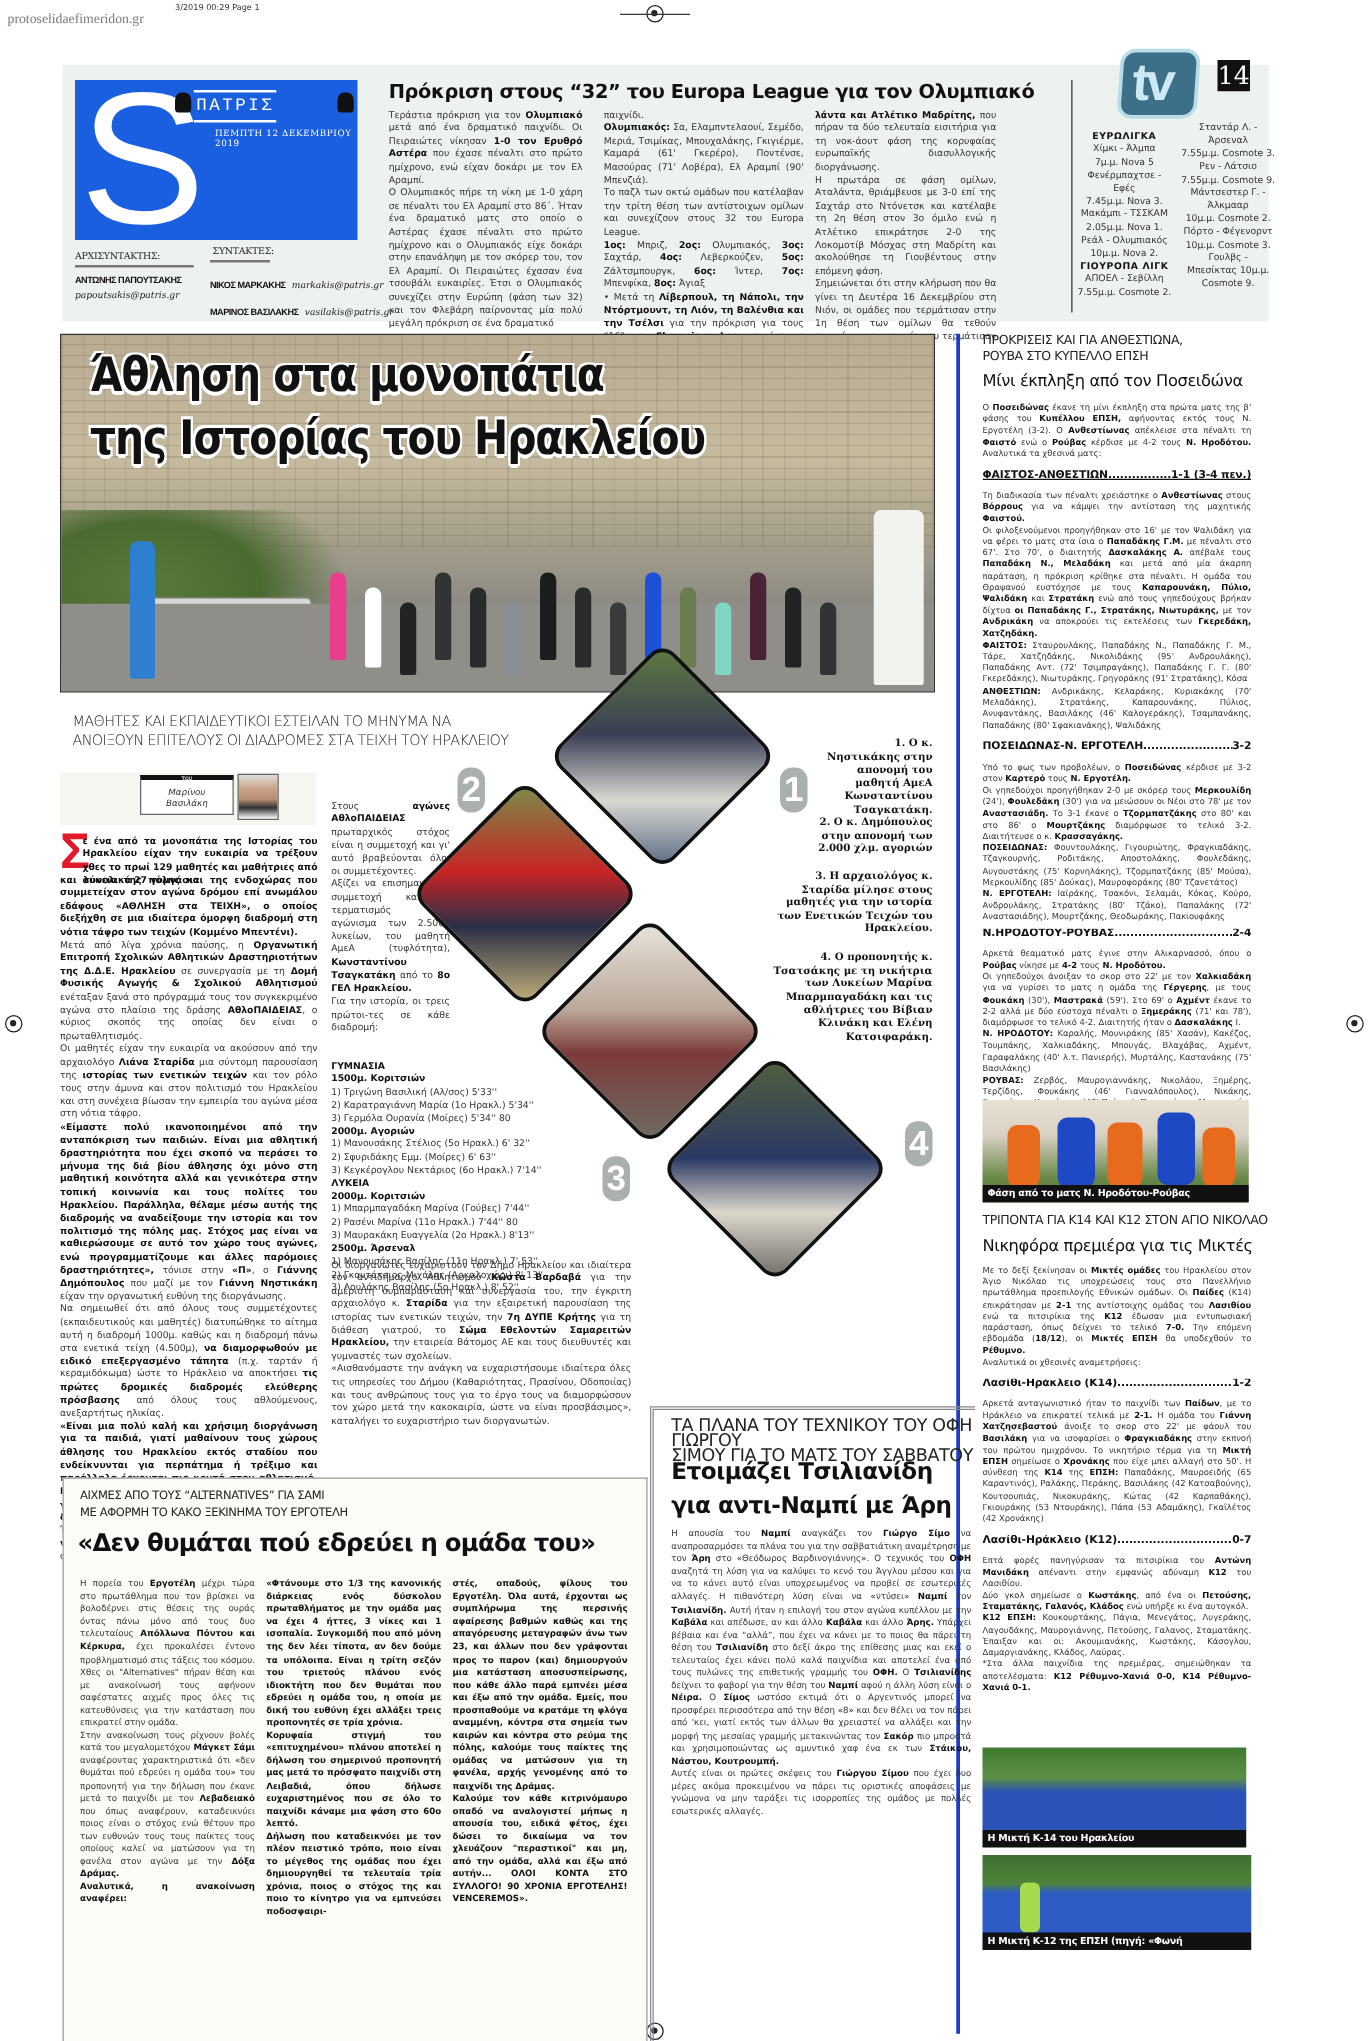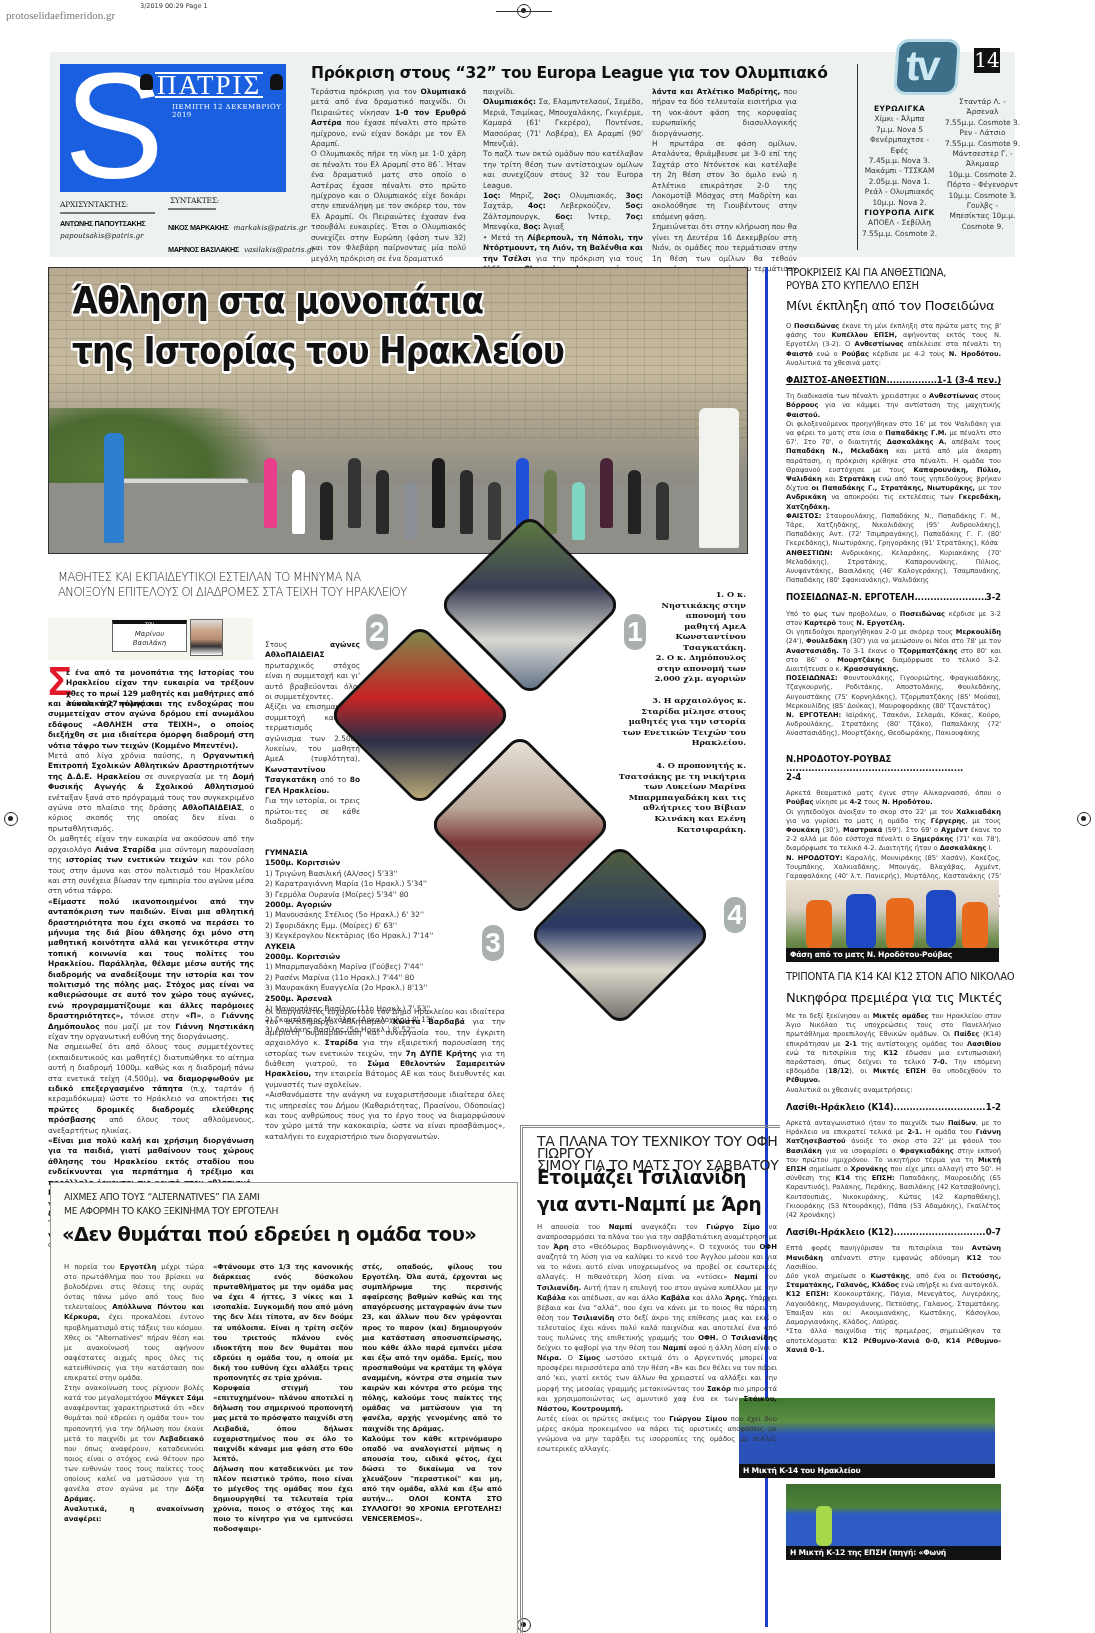--- a/index.html
+++ b/index.html
@@ -12,21 +12,21 @@
 #wm{left:6px;top:9px;font-size:11px;color:#7a7a7a;font-family:Liberation Serif, serif}
 #stamp{left:140px;top:2px;font-size:6.5px;color:#333}
 .reg{width:14px;height:14px;border-radius:50%;border:1.5px solid #222;position:absolute}
 .reg::after{content:"";position:absolute;left:3px;top:3px;width:5px;height:5px;border-radius:50%;background:#222}
 .regline{position:absolute;background:#333}
 
 #band{left:50px;top:52px;width:965px;height:205px;background:#eef2ee}
 #logo{left:60px;top:64px;width:226px;height:128px;background:#1a5fe0;overflow:hidden}
 #logo .S{position:absolute;left:4px;top:2px;font-family:"Liberation Sans",sans-serif;font-size:150px;line-height:120px;color:#fff;font-weight:400;letter-spacing:-6px}
 #logo .port{position:absolute;left:62px;top:40px;font-family:"Liberation Sans",sans-serif;font-size:80px;line-height:80px;color:#fff;letter-spacing:-3px}
-#logo .patris{position:absolute;left:95px;top:8px;font-family:Liberation Serif, serif;font-size:27px;color:#fff;border-top:2px solid #fff;border-bottom:2px solid #fff;line-height:22px;letter-spacing:2px;padding:0 2px}
+#logo .patris{position:absolute;left:95px;top:8px;font-family:Liberation Mono, monospace;font-size:14px;color:#fff;border-top:2px solid #fff;border-bottom:2px solid #fff;line-height:22px;letter-spacing:2px;padding:0 2px}
 #logo .date{position:absolute;left:112px;top:39px;font-family:"DejaVu Serif",serif;font-size:7px;color:#fff;letter-spacing:.5px}
 #logo .head1,#logo .head2{position:absolute;top:10px;width:13px;height:16px;background:#111;border-radius:40% 40% 20% 20%}
 .staff-lbl{font-family:"DejaVu Serif",serif;font-size:7.5px;color:#222;border-bottom:2px solid #777;padding-bottom:3px;letter-spacing:-.2px}
 .staff-name{font-family:Liberation Sans, sans-serif;font-size:7.3px;color:#111;font-weight:bold;letter-spacing:-.4px}
 .staff-mail{font-family:"DejaVu Serif",serif;font-style:italic;font-size:7.3px;color:#222}
 #toph{left:311px;top:64px;font-size:15.5px;font-weight:bold;color:#111;letter-spacing:-.3px;font-family:"DejaVu Sans",sans-serif}
 .tvcol{font-size:7.4px;line-height:10.4px;color:#333;text-align:center}
 #tvlogo{left:898px;top:42px;width:58px;height:50px;background:#3d6f88;border-radius:9px;transform:skewX(-4deg);box-shadow:0 0 0 3px #b9dde8}
 #tvlogo span{position:absolute;left:8px;top:0;font-family:"Liberation Sans",sans-serif;font-size:42px;font-weight:bold;color:#cde9f3;letter-spacing:-3px}
 #pnum{left:974px;top:48px;width:26px;height:25px;background:#111;color:#fff;font-family:"DejaVu Serif",serif;font-size:20px;text-align:center;line-height:25px}
@@ -235,21 +235,21 @@
       <span style="flex: 1 1 0%; overflow: hidden;"> ........................................................</span>
       <span>1-1 (3-4 πεν.)</span>
     </div>
     <div>Τη διαδικασία των πέναλτι χρειάστηκε ο <b>Ανθεστίωνας</b> στους <b>Βόρρους</b> για να κάμψει την αντίσταση της μαχητικής <b>Φαιστού.</b><br>Οι φιλοξενούμενοι προηγήθηκαν στο 16' με τον Ψαλιδάκη για να φέρει το ματς στα ίσια ο <b>Παπαδάκης Γ.Μ.</b> με πέναλτι στο 67'. Στο 70', ο διαιτητής <b>Δασκαλάκης Α.</b> απέβαλε τους <b>Παπαδάκη Ν., Μελαδάκη</b> και μετά από μία άκαρπη παράταση, η πρόκριση κρίθηκε στα πέναλτι. Η ομάδα του Θραψανού ευστόχησε με τους <b>Καπαρουνάκη, Πύλιο, Ψαλιδάκη</b> και <b>Στρατάκη</b> ενώ από τους γηπεδούχους βρήκαν δίχτυα <b>οι Παπαδάκης Γ., Στρατάκης, Νιωτυράκης,</b> με τον <b>Ανδρικάκη</b> να αποκρούει τις εκτελέσεις των <b>Γκερεδάκη, Χατζηδάκη.</b><br><b>ΦΑΙΣΤΟΣ:</b> Σταυρουλάκης, Παπαδάκης Ν., Παπαδάκης Γ. Μ., Τάρε, Χατζηδάκης, Νικολιδάκης (95' Ανδρουλάκης), Παπαδάκης Αντ. (72' Τσιμπραγάκης), Παπαδάκης Γ. Γ. (80' Γκερεδάκης), Νιωτυράκης, Γρηγοράκης (91' Στρατάκης), Κόσα<br><b>ΑΝΘΕΣΤΙΩΝ:</b> Ανδρικάκης, Κελαράκης, Κυριακάκης (70' Μελαδάκης), Στρατάκης, Καπαρουνάκης, Πύλιος, Ανυφαντάκης, Βασιλάκης (46' Καλογεράκης), Τσαμπανάκης, Παπαδάκης (80' Σφακιανάκης), Ψαλιδάκης</div>
     <div class="score" style="margin: 8px 0px 7px; display: flex; white-space: nowrap; overflow: hidden;">
       <span>ΠΟΣΕΙΔΩΝΑΣ-Ν. ΕΡΓΟΤΕΛΗ</span>
       <span style="flex: 1 1 0%; overflow: hidden;"> ........................................................</span>
       <span>3-2</span>
     </div>
     <div>Υπό το φως των προβολέων, ο <b>Ποσειδώνας</b> κέρδισε με 3-2 στον <b>Καρτερό</b> τους <b>Ν. Εργοτέλη.</b><br>Οι γηπεδούχοι προηγήθηκαν 2-0 με σκόρερ τους <b>Μερκουλίδη</b> (24'), <b>Φουλεδάκη</b> (30') για να μειώσουν οι Νέοι στο 78' με τον <b>Αναστασιάδη.</b> Το 3-1 έκανε ο <b>Τζορμπατζάκης</b> στο 80' και στο 86' ο <b>Μουρτζάκης</b> διαμόρφωσε το τελικό 3-2. Διαιτήτευσε ο κ. <b>Κρασσαγάκης.</b><br><b>ΠΟΣΕΙΔΩΝΑΣ:</b> Φουντουλάκης, Γιγουριώτης, Φραγκιαδάκης, Τζαγκουρνής, Ροδιτάκης, Αποστολάκης, Φουλεδάκης, Αυγουστάκης (75' Κορνηλάκης), Τζορμπατζάκης (85' Μούσα), Μερκουλίδης (85' Δούκας), Μαυροφοράκης (80' Τζανετάτος)<br><b>Ν. ΕΡΓΟΤΕΛΗ:</b> Ιαϊράκης, Τσακόνι, Σελαμάι, Κόκας, Κούρο, Ανδρουλάκης, Στρατάκης (80' Τζάκο), Παπαλάκης (72' Αναστασιάδης), Μουρτζάκης, Θεοδωράκης, Πακιουφάκης</div>
-    <div class="score" style="margin: 16px 0px 7px; display: flex; white-space: nowrap; overflow: hidden; flex-direction: column;">
+    <div class="score" style="margin: 4px 0px 7px; display: flex; white-space: nowrap; overflow: hidden;">
       <span>Ν.ΗΡΟΔΟΤΟΥ-ΡΟΥΒΑΣ</span>
       <span style="flex: 1 1 0%; overflow: hidden;"> ........................................................</span>
       <span>2-4</span>
     </div>
     <div>Αρκετά θεαματικό ματς έγινε στην Αλικαρνασσό, όπου ο <b>Ρούβας</b> νίκησε με <b>4-2</b> τους <b>Ν. Ηροδότου.</b><br>Οι γηπεδούχοι άνοιξαν το σκορ στο 22' με τον <b>Χαλκιαδάκη</b> για να γυρίσει το ματς η ομάδα της <b>Γέργερης</b>, με τους <b>Φουκάκη</b> (30'), <b>Μαστρακά</b> (59'). Στο 69' ο <b>Αχμέντ</b> έκανε το 2-2 αλλά με δύο εύστοχα πέναλτι ο <b>Ξημεράκης</b> (71' και 78'), διαμόρφωσε το τελικό 4-2. Διαιτητής ήταν ο <b>Δασκαλάκης</b> Ι.<br><b>Ν. ΗΡΟΔΟΤΟΥ:</b> Καραλής, Μουνιράκης (85' Χασάν), Κακέζος, Τουμπάκης, Χαλκιαδάκης, Μπουγάς, Βλαχάβας, Αχμέντ, Γαραφαλάκης (40' λ.τ. Πανιερής), Μυρτάλης, Καστανάκης (75' Βασιλάκης)<br><b>ΡΟΥΒΑΣ:</b> Ζερβός, Μαυρογιαννάκης, Νικολάου, Ξημέρης, Τερζίδης, Φουκάκης (46' Γιανναλόπουλος), Νικάκης, Ξημεράκης, Κουτάντος (46' Πρίφτη), Πρινιακάκης, Μαστρακάς</div>
   </div>
 
 <div class="abs" style="left:786px;top:880px;width:213px;height:82px;overflow:hidden;background:linear-gradient(180deg,#e8e1d4 0%,#d7d0c3 35%,#6c8a4a 75%,#4a7033 100%)">
   <div style="position:absolute;left:20px;top:20px;width:26px;height:50px;background:#e86a1c;border-radius:8px"></div>
   <div style="position:absolute;left:60px;top:14px;width:30px;height:56px;background:#1f48c4;border-radius:8px"></div>
@@ -270,21 +270,21 @@
     </div>
     <div>Αρκετά ανταγωνιστικό ήταν το παιχνίδι των <b>Παίδων</b>, με το Ηράκλειο να επικρατεί τελικά με <b>2-1.</b> Η ομάδα του <b>Γιάννη Χατζησεβαστού</b> άνοιξε το σκορ στο 22' με φάουλ του <b>Βασιλάκη</b> για να ισοφαρίσει ο <b>Φραγκιαδάκης</b> στην εκπνοή του πρώτου ημιχρόνου. Το νικητήριο τέρμα για τη <b>Μικτή ΕΠΣΗ</b> σημείωσε ο <b>Χρονάκης</b> που είχε μπει αλλαγή στο 50'. Η σύνθεση της <b>Κ14</b> της <b>ΕΠΣΗ:</b> Παπαδάκης, Μαυροειδής (65 Καραντινός), Ραλάκης, Περάκης, Βασιλάκης (42 Κατσαβούνης), Κουτσουπιάς, Νικοκυράκης, Κώτας (42 Καρπαθάκης), Γκιουράκης (53 Ντουράκης), Πάπα (53 Αδαμάκης), Γκαϊλέτος (42 Χρονάκης)</div>
     <div class="score" style="margin: 8px 0px 7px; display: flex; white-space: nowrap; overflow: hidden;">
       <span>Λασίθι-Ηράκλειο (Κ12)</span>
       <span style="flex: 1 1 0%; overflow: hidden;"> ........................................................</span>
       <span>0-7</span>
     </div>
     <div>Επτά φορές πανηγύρισαν τα πιτσιρίκια του <b>Αντώνη Μανιδάκη</b> απέναντι στην εμφανώς αδύναμη <b>Κ12</b> του Λασιθίου.<br>Δύο γκολ σημείωσε ο <b>Κωστάκης</b>, από ένα οι <b>Πετούσης, Σταματάκης, Γαλανός, Κλάδος</b> ενώ υπήρξε κι ένα αυτογκόλ.<br><b>Κ12 ΕΠΣΗ:</b> Κουκουρτάκης, Πάγια, Μενεγάτος, Λυγεράκης, Λαγουδάκης, Μαυρογιάννης, Πετούσης, Γαλανος, Σταματάκης. Έπαιξαν και οι: Ακουμιανάκης, Κωστάκης, Κάσογλου, Δαμαργιανάκης, Κλάδος, Λαύρας.<br>*Στα άλλα παιχνίδια της πρεμιέρας, σημειώθηκαν τα αποτελέσματα: <b>Κ12 Ρέθυμνο-Χανιά 0-0, Κ14 Ρέθυμνο-Χανιά 0-1.</b></div>
   </div>
 
-<div class="abs" style="left:739px;top:1398px;width:256px;height:80px;overflow:hidden;background:linear-gradient(180deg,#3e7a2f 0%,#5d8f45 30%,#2a52b8 45%,#2a52b8 80%,#3e7a2f 100%)">
+<div class="abs" style="left:786px;top:1398px;width:211px;height:80px;overflow:hidden;background:linear-gradient(180deg,#3e7a2f 0%,#5d8f45 30%,#2a52b8 45%,#2a52b8 80%,#3e7a2f 100%)">
   <div class="photo-cap">Η Μικτή Κ-14 του Ηρακλείου</div>
 </div>
 <div class="abs" style="left:786px;top:1484px;width:215px;height:76px;overflow:hidden;background:linear-gradient(180deg,#3f6f31 0%,#4d8339 30%,#2d5cc4 40%,#2d5cc4 85%,#3e7a2f 100%)">
   <div style="position:absolute;left:30px;top:22px;width:16px;height:40px;background:#a6d94c;border-radius:5px"></div>
   <div class="photo-cap">Η Μικτή Κ-12 της ΕΠΣΗ (πηγή: «Φωνή Μαλεβιζίου»)</div>
 </div>
 
 <div id="ofibox" class="abs"></div>
 <div class="abs rkick" style="left:537px;top:1135px;width:245px;font-size:14px;line-height:12px">
   <div>ΤΑ ΠΛΑΝΑ ΤΟΥ ΤΕΧΝΙΚΟΥ ΤΟΥ ΟΦΗ ΓΙΩΡΓΟΥ</div>

